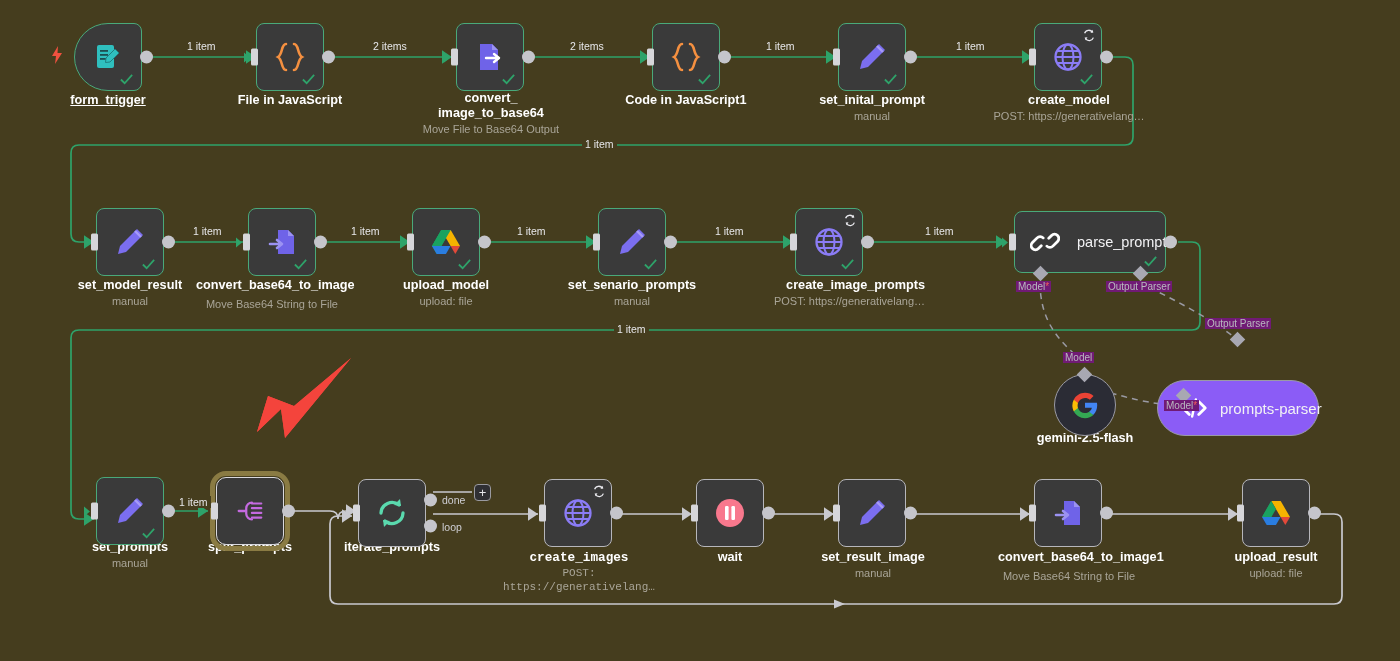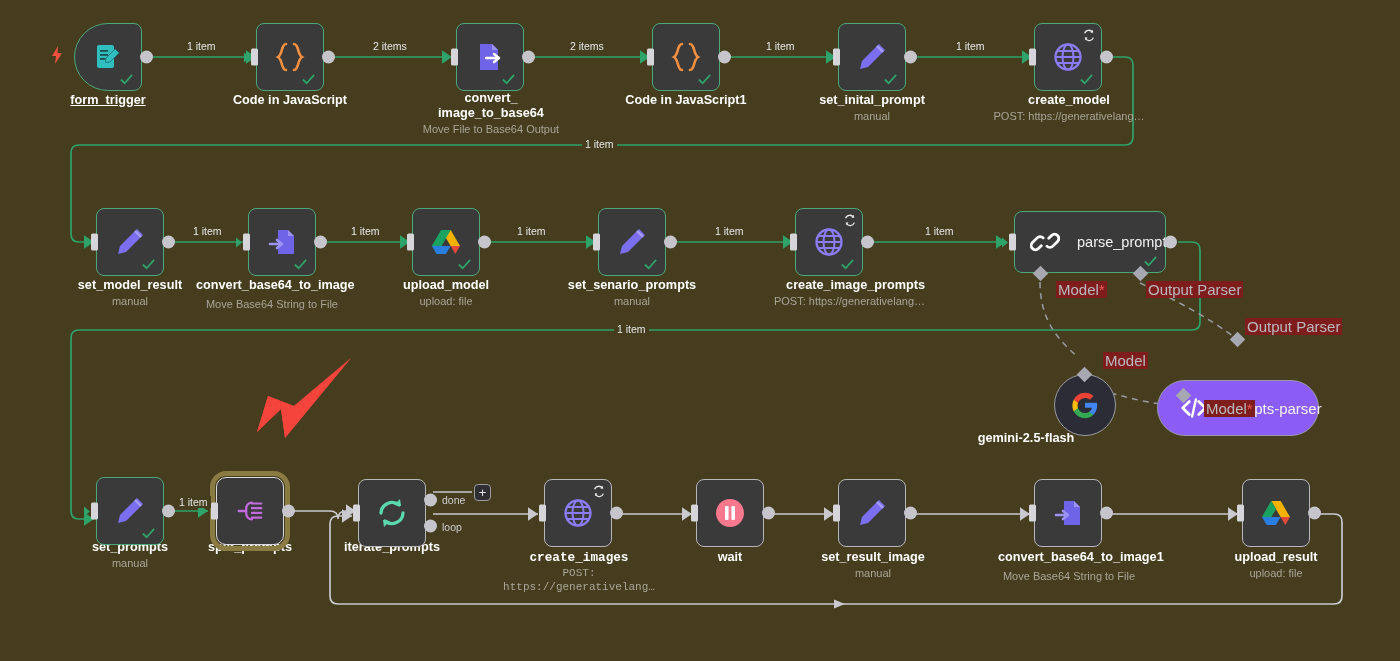--- a/index.html
+++ b/index.html
@@ -144,26 +144,25 @@
     color:#e7e7ea;
     font-size:10.5px;
     background:#453d1e;
     padding:0 3px;
     white-space:nowrap;
     z-index:5;
   }
   .sublabel {
     position:absolute;
     color:#b9b9bf;
-    font-size:15px;
-    background:#7f1d1d;
+    font-size:10px;
+    background:#701a75;
     padding:0 2px;
     white-space:nowrap;
     z-index:5;
-    margin-left:40px;
   }
   .sublabel .req { color:#f05b5b; }
 
   .diamond {
     position:absolute;
     width:11px; height:11px;
     background:#a8a8b2;
     transform: rotate(45deg);
     z-index:5;
   }
@@ -285,21 +284,21 @@
     </span>
     <span class="check">
       <svg viewBox="0 0 16 16" width="15" height="15">
           <path d="M2 8 L6 12 L14 3" stroke="#2ea36a" stroke-width="1.9" fill="none"></path>
         </svg>
     </span>
     <span class="port-in tri"></span>
     <span class="port-out"></span>
   </div>
   <div class="cap" style="left:212px; top:93px; width:156px;">
-    <span>Code in JavaScript</span>
+    <span>File in JavaScript</span>
   </div>
 
   <div class="node" style="left:456px; top:23px;">
     <span class="ico">
       <svg viewBox="0 0 34 34" width="34" height="34">
         <path d="M7 4 h12 l6 6 v20 H7 z" fill="#6f63e8"></path>
         <path d="M19 4 v6 h6 z" fill="#9b92f2"></path>
         <path d="M13 18 h12 M21 14 l5 4 -5 4" stroke="#ffffff" stroke-width="2.4" fill="none" stroke-linecap="round" stroke-linejoin="round"></path>
       </svg>
     </span>
@@ -531,21 +530,21 @@
         <path d="M16 30 c3.6 0 6.7 -1.2 8.9 -3.3 l-4.4 -3.4 c-1.2 .8 -2.8 1.3 -4.5 1.3 -3.5 0 -6.4 -2.3 -7.5 -5.5 H4 v3.5 C6.2 27 10.8 30 16 30 z" fill="#34a853"></path>
         <path d="M8.5 19.1 c-.3 -.8 -.4 -1.7 -.4 -2.6 s.2 -1.8 .4 -2.6 V10.4 H4 C3 12.3 2.5 14.3 2.5 16.5 s.6 4.2 1.5 6.1 l4.5 -3.5 z" fill="#fbbc05"></path>
         <path d="M16 8.4 c2 0 3.8 .7 5.2 2 l3.9 -3.9 C22.7 4.2 19.6 3 16 3 10.8 3 6.2 6 4 10.4 l4.5 3.5 c1.1 -3.2 4 -5.5 7.5 -5.5 z" fill="#ea4335"></path>
       </svg>
     </span>
   </div>
   <div class="diamond" style="left:1079px; top:369px;"></div>
   <div class="sublabel" style="left:1063px; top:352px;">
     <span>Model</span>
   </div>
-  <div class="cap" style="left:956px; top:431px; width:140px;">
+  <div class="cap" style="left:1015px; top:431px; width:140px;">
     <span>gemini-2.5-flash</span>
   </div>
 
   <div class="node pill" style="left:1157px; top:339px;">
     <span class="ico">
       <svg viewBox="0 0 32 32" width="30" height="30">
         <path d="M11 9 L4 16 l7 7" stroke="#ffffff" stroke-width="3" fill="none" stroke-linecap="round" stroke-linejoin="round"></path>
         <path d="M21 9 l7 7 -7 7" stroke="#ffffff" stroke-width="3" fill="none" stroke-linecap="round" stroke-linejoin="round"></path>
         <path d="M18 7 L14 25" stroke="#ffffff" stroke-width="2.6" stroke-linecap="round"></path>
       </svg>

